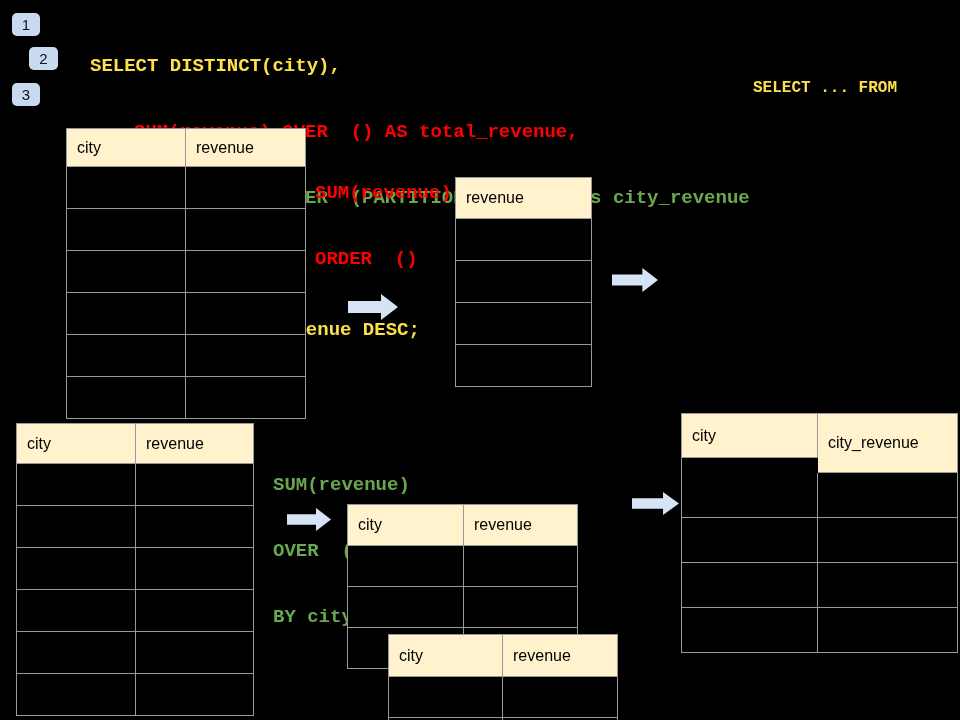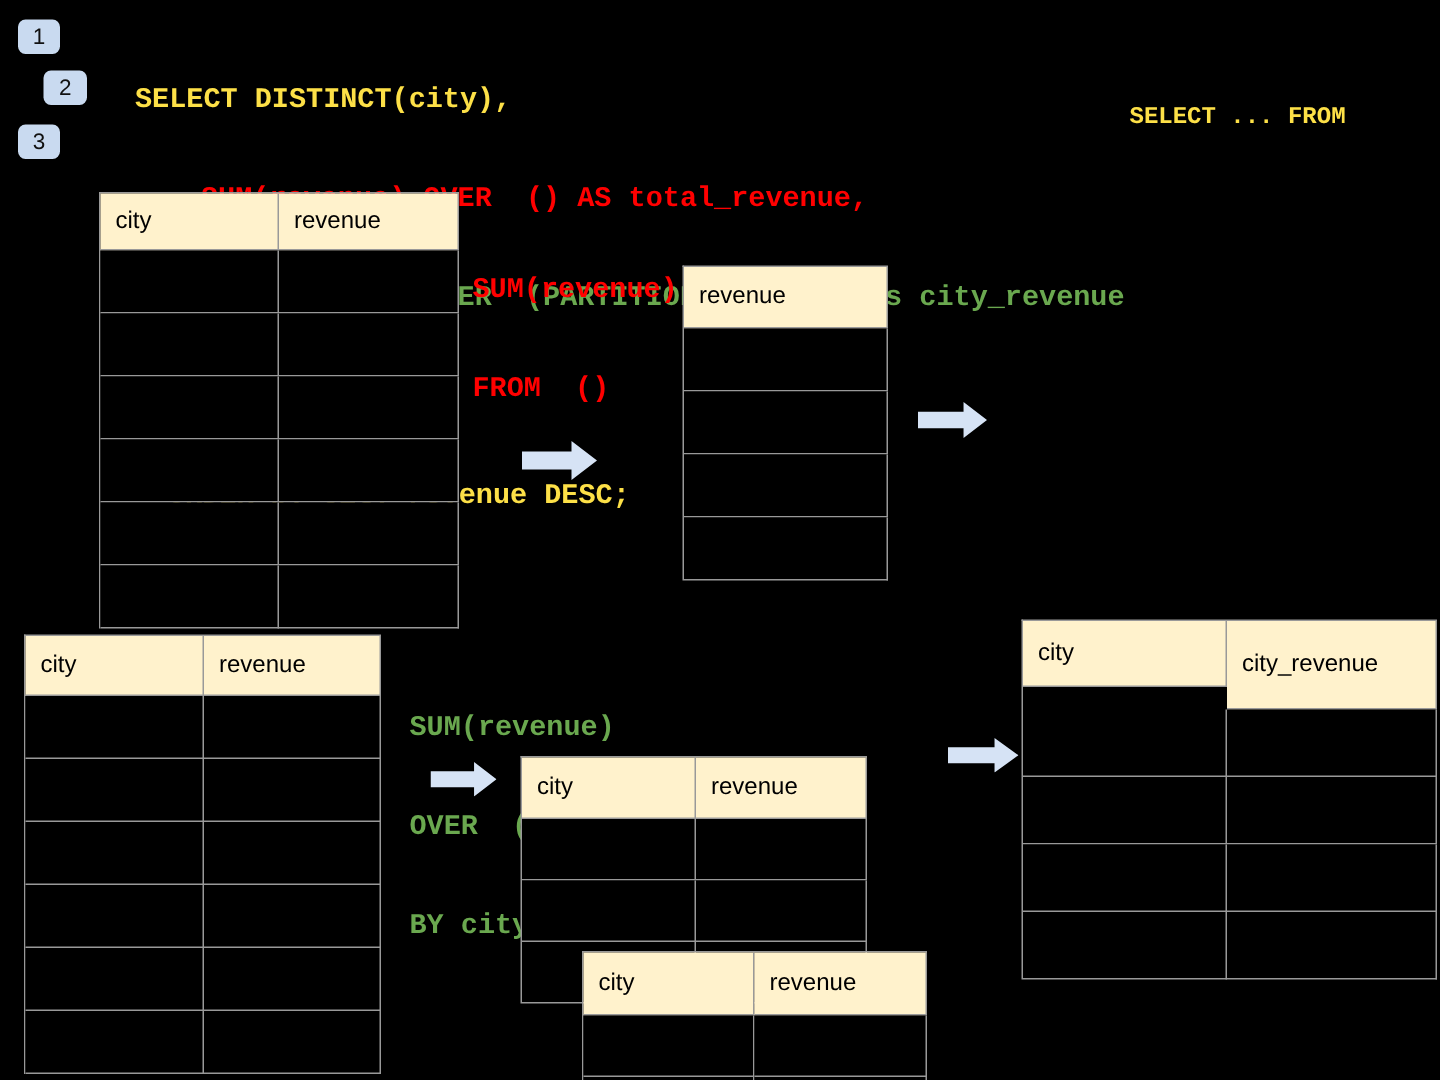--- a/index.html
+++ b/index.html
@@ -17,21 +17,21 @@
   
   .mono{font-family:"Liberation Mono","DejaVu Sans Mono",monospace;font-weight:bold;
         white-space:pre;}
   .code-block{position:absolute;left:90px;top:11px;font-size:19px;line-height:22px;}
   .indent-0{padding-left:0;}
   .indent-4{padding-left:44px;}
   .indent-2{padding-left:22px;}
   .c-purple{color:#fde047;}
   .c-red{color:#ff0000;}
   .c-green{color:#6aa84f;}
-  .side-note{position:absolute;left:753px;top:26px;font-size:16px;line-height:21px;}
+  .side-note{position:absolute;left:753px;top:36px;font-size:16px;line-height:21px;}
 
   
   .label-total{position:absolute;left:315px;top:138px;font-size:19px;line-height:22px;}
   .label-partition{position:absolute;left:273px;top:430px;font-size:19px;line-height:22px;}
 
   
   .dtable{position:absolute;border-top:1px solid #999;border-left:1px solid #999;}
   .trow{display:flex;}
   .tcell{box-sizing:border-box;border-right:1px solid #999;border-bottom:1px solid #999;
          display:flex;align-items:center;padding-left:10px;}
@@ -61,21 +61,21 @@
     <div class="indent-2 c-purple">FROM rides</div>
     <div class="indent-2 c-purple">ORDER by city_revenue DESC;</div>
   </div>
 
   <div class="side-note mono c-purple">
     <div>SELECT ... FROM</div>
   </div>
 
   <div class="label-total mono c-red">
     <div>SUM(revenue)</div>
-    <div>FROM  ()</div>
+    <div>ORDER  ()</div>
   </div>
 
   <div class="label-partition mono c-green">
     <div>SUM(revenue)</div>
     <div>OVER  (PARTITION</div>
     <div>BY city)</div>
   </div>
 
   <svg class="arrow arrow1" viewBox="0 0 50 26" preserveAspectRatio="none">
     <polygon points="0,7 33,7 33,0 50,13 33,26 33,19 0,19" fill="#d6e3f5"></polygon>

